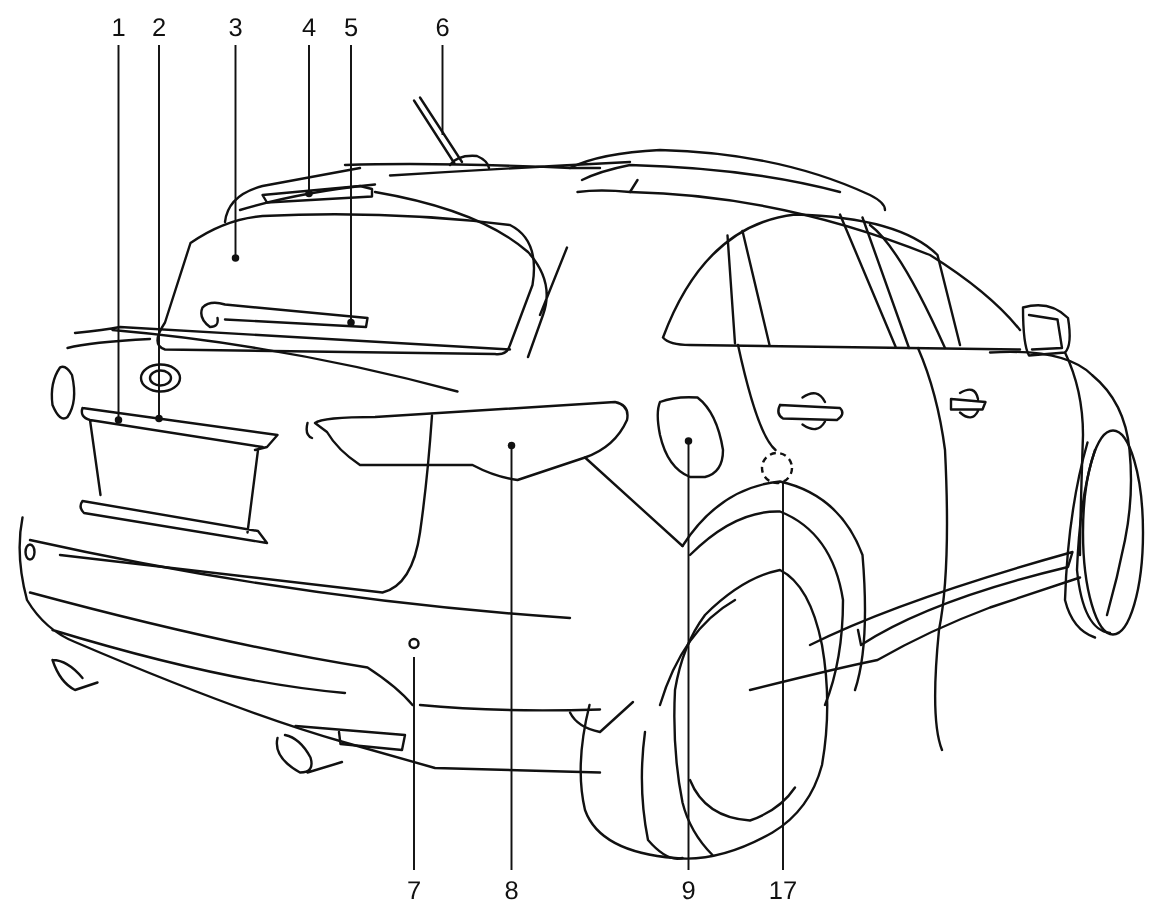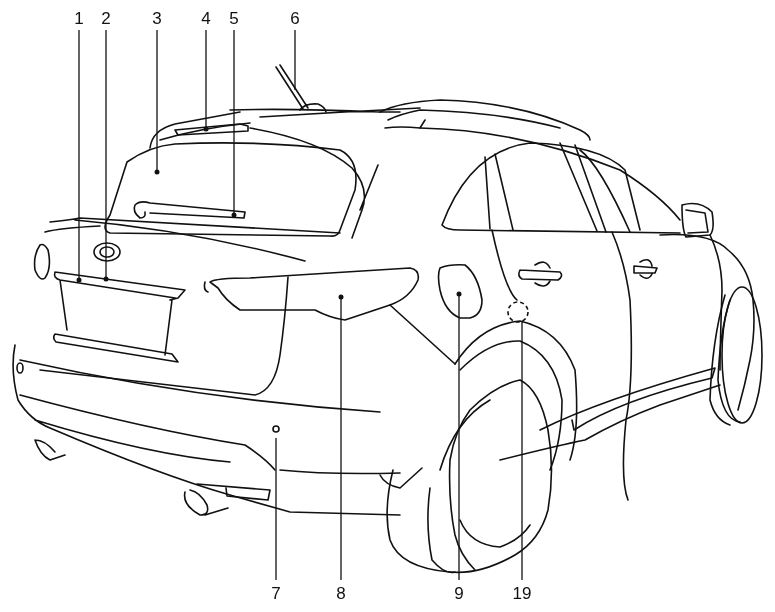--- a/index.html
+++ b/index.html
@@ -106,13 +106,13 @@
 
 <div class="num top" style="left:79px">1</div>
 <div class="num top" style="left:106px">2</div>
 <div class="num top" style="left:157px">3</div>
 <div class="num top" style="left:206px">4</div>
 <div class="num top" style="left:234px">5</div>
 <div class="num top" style="left:295px">6</div>
 <div class="num bottom" style="left:276px">7</div>
 <div class="num bottom" style="left:341px">8</div>
 <div class="num bottom" style="left:459px">9</div>
-<div class="num bottom" style="left:522px">19</div>
+<div class="num bottom" style="left:522px">17</div>
 
 </body></html>

